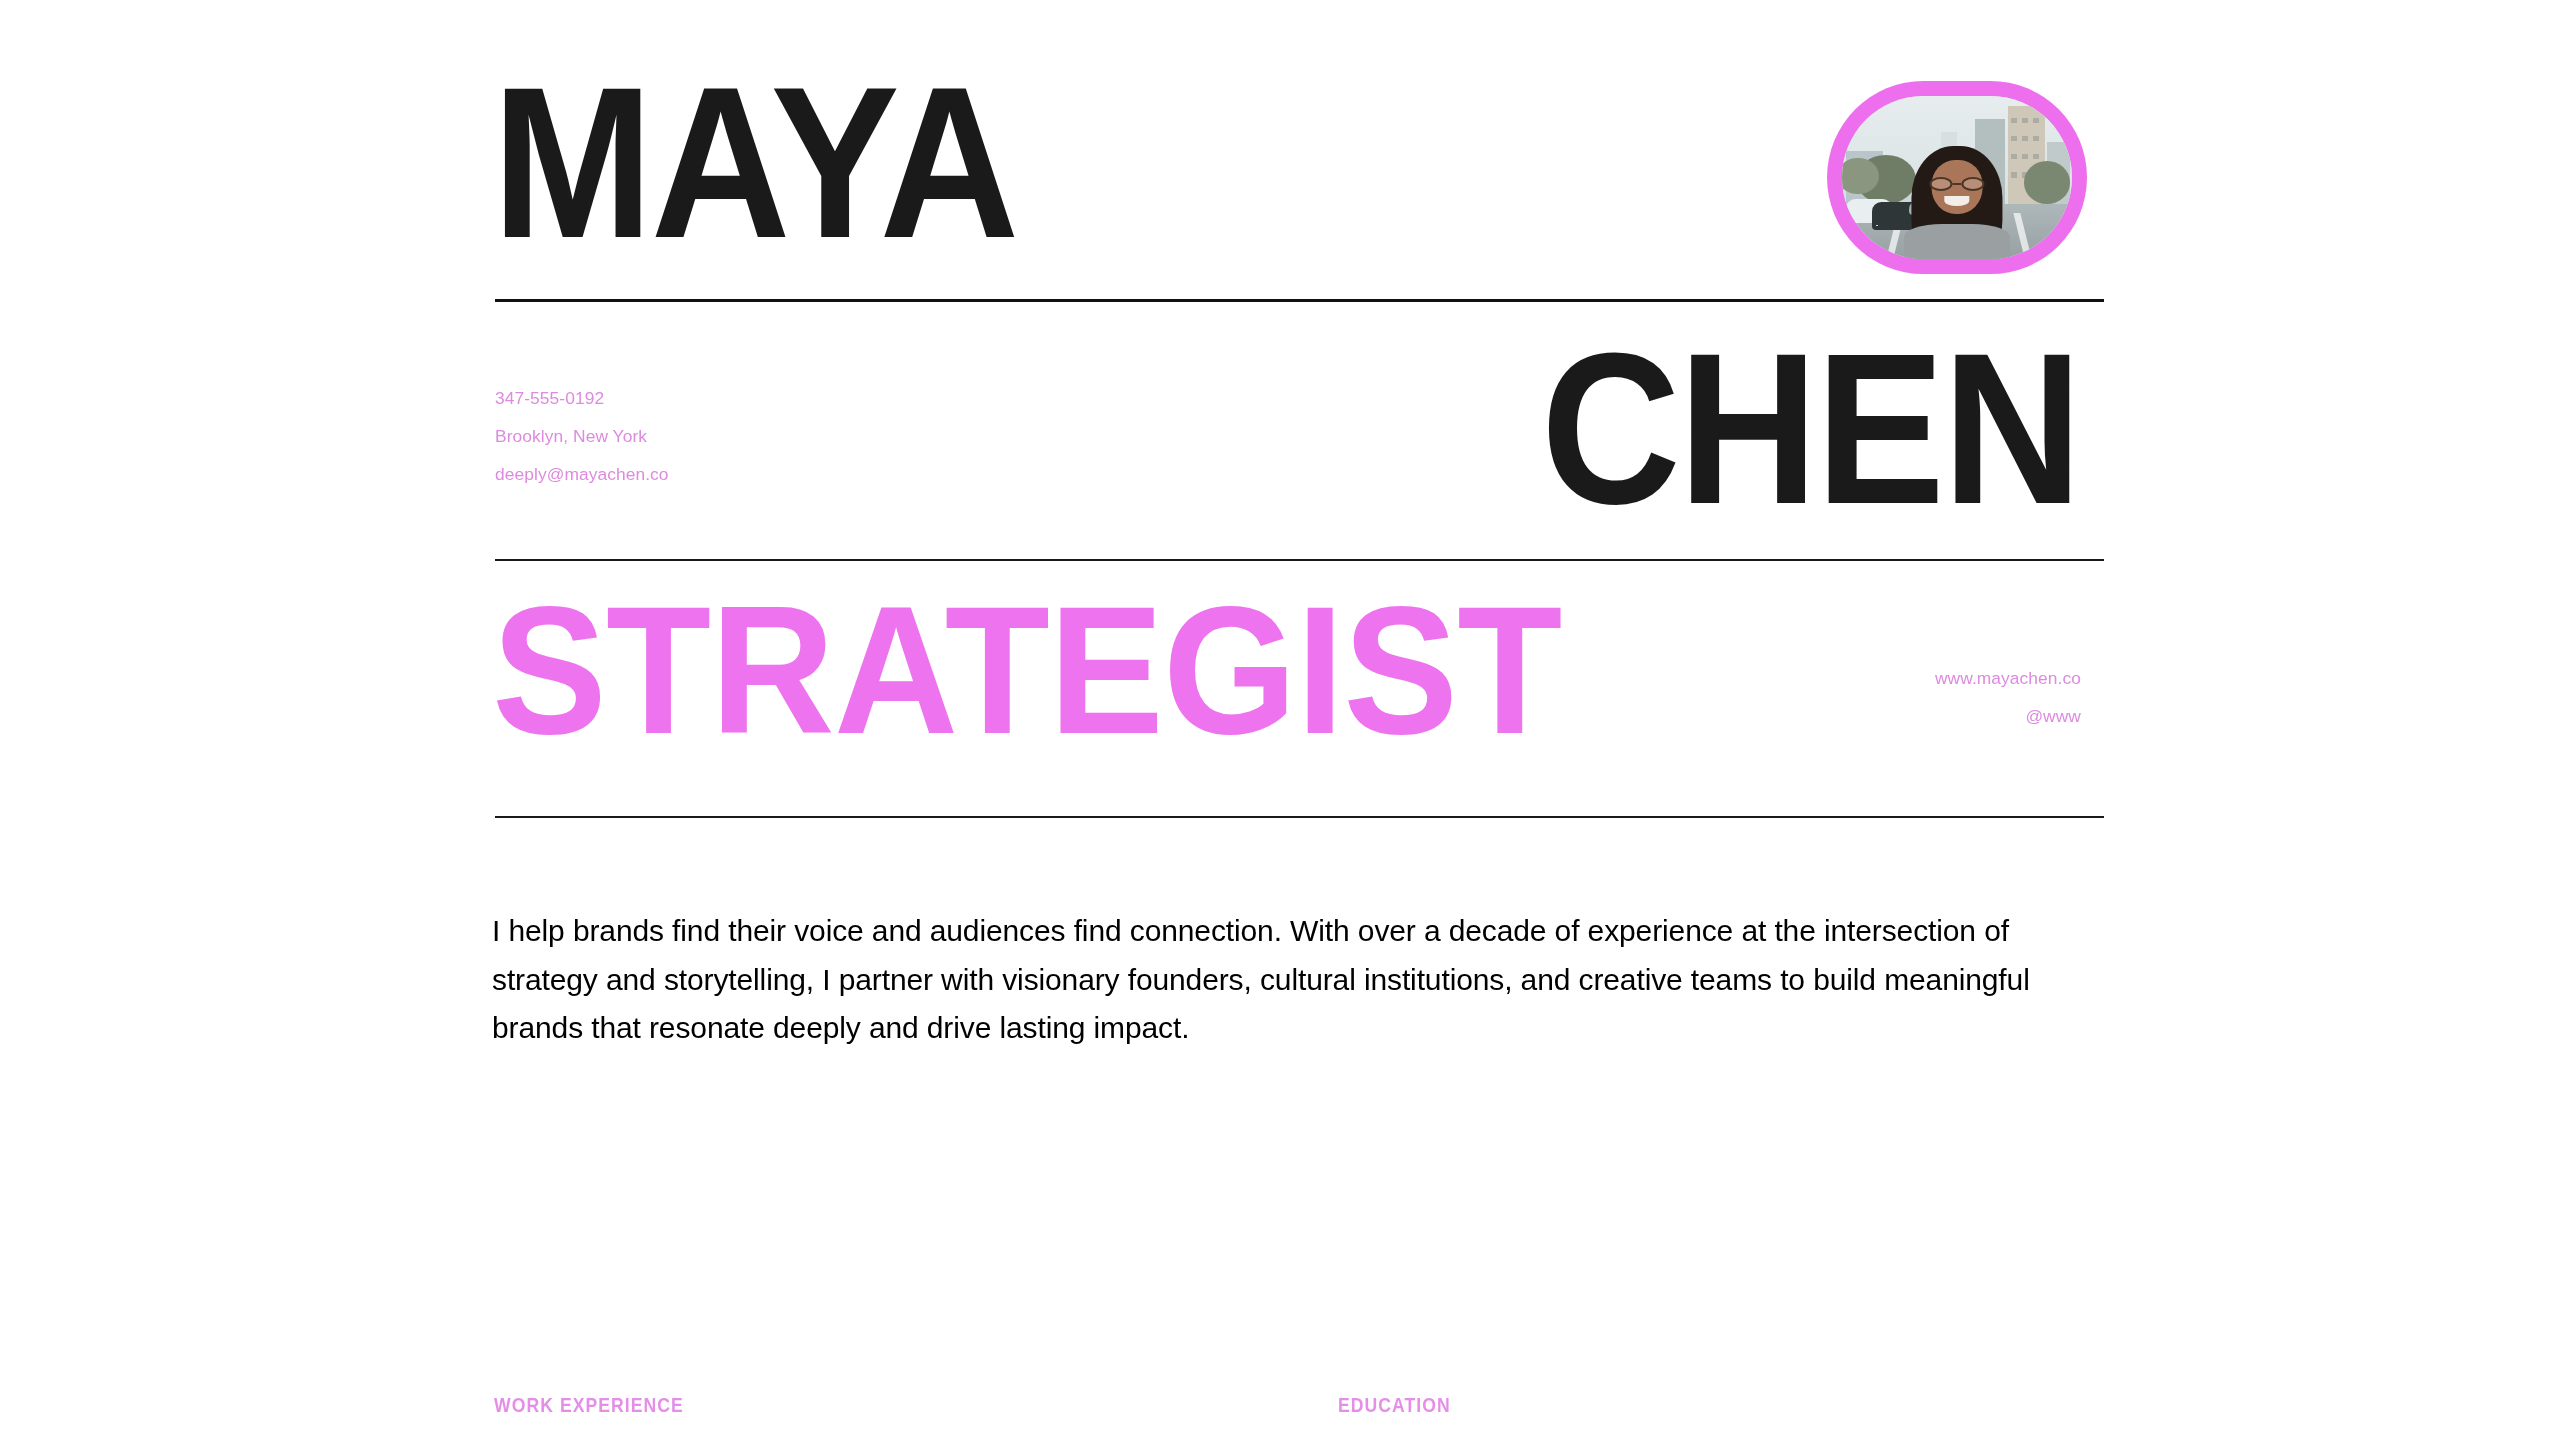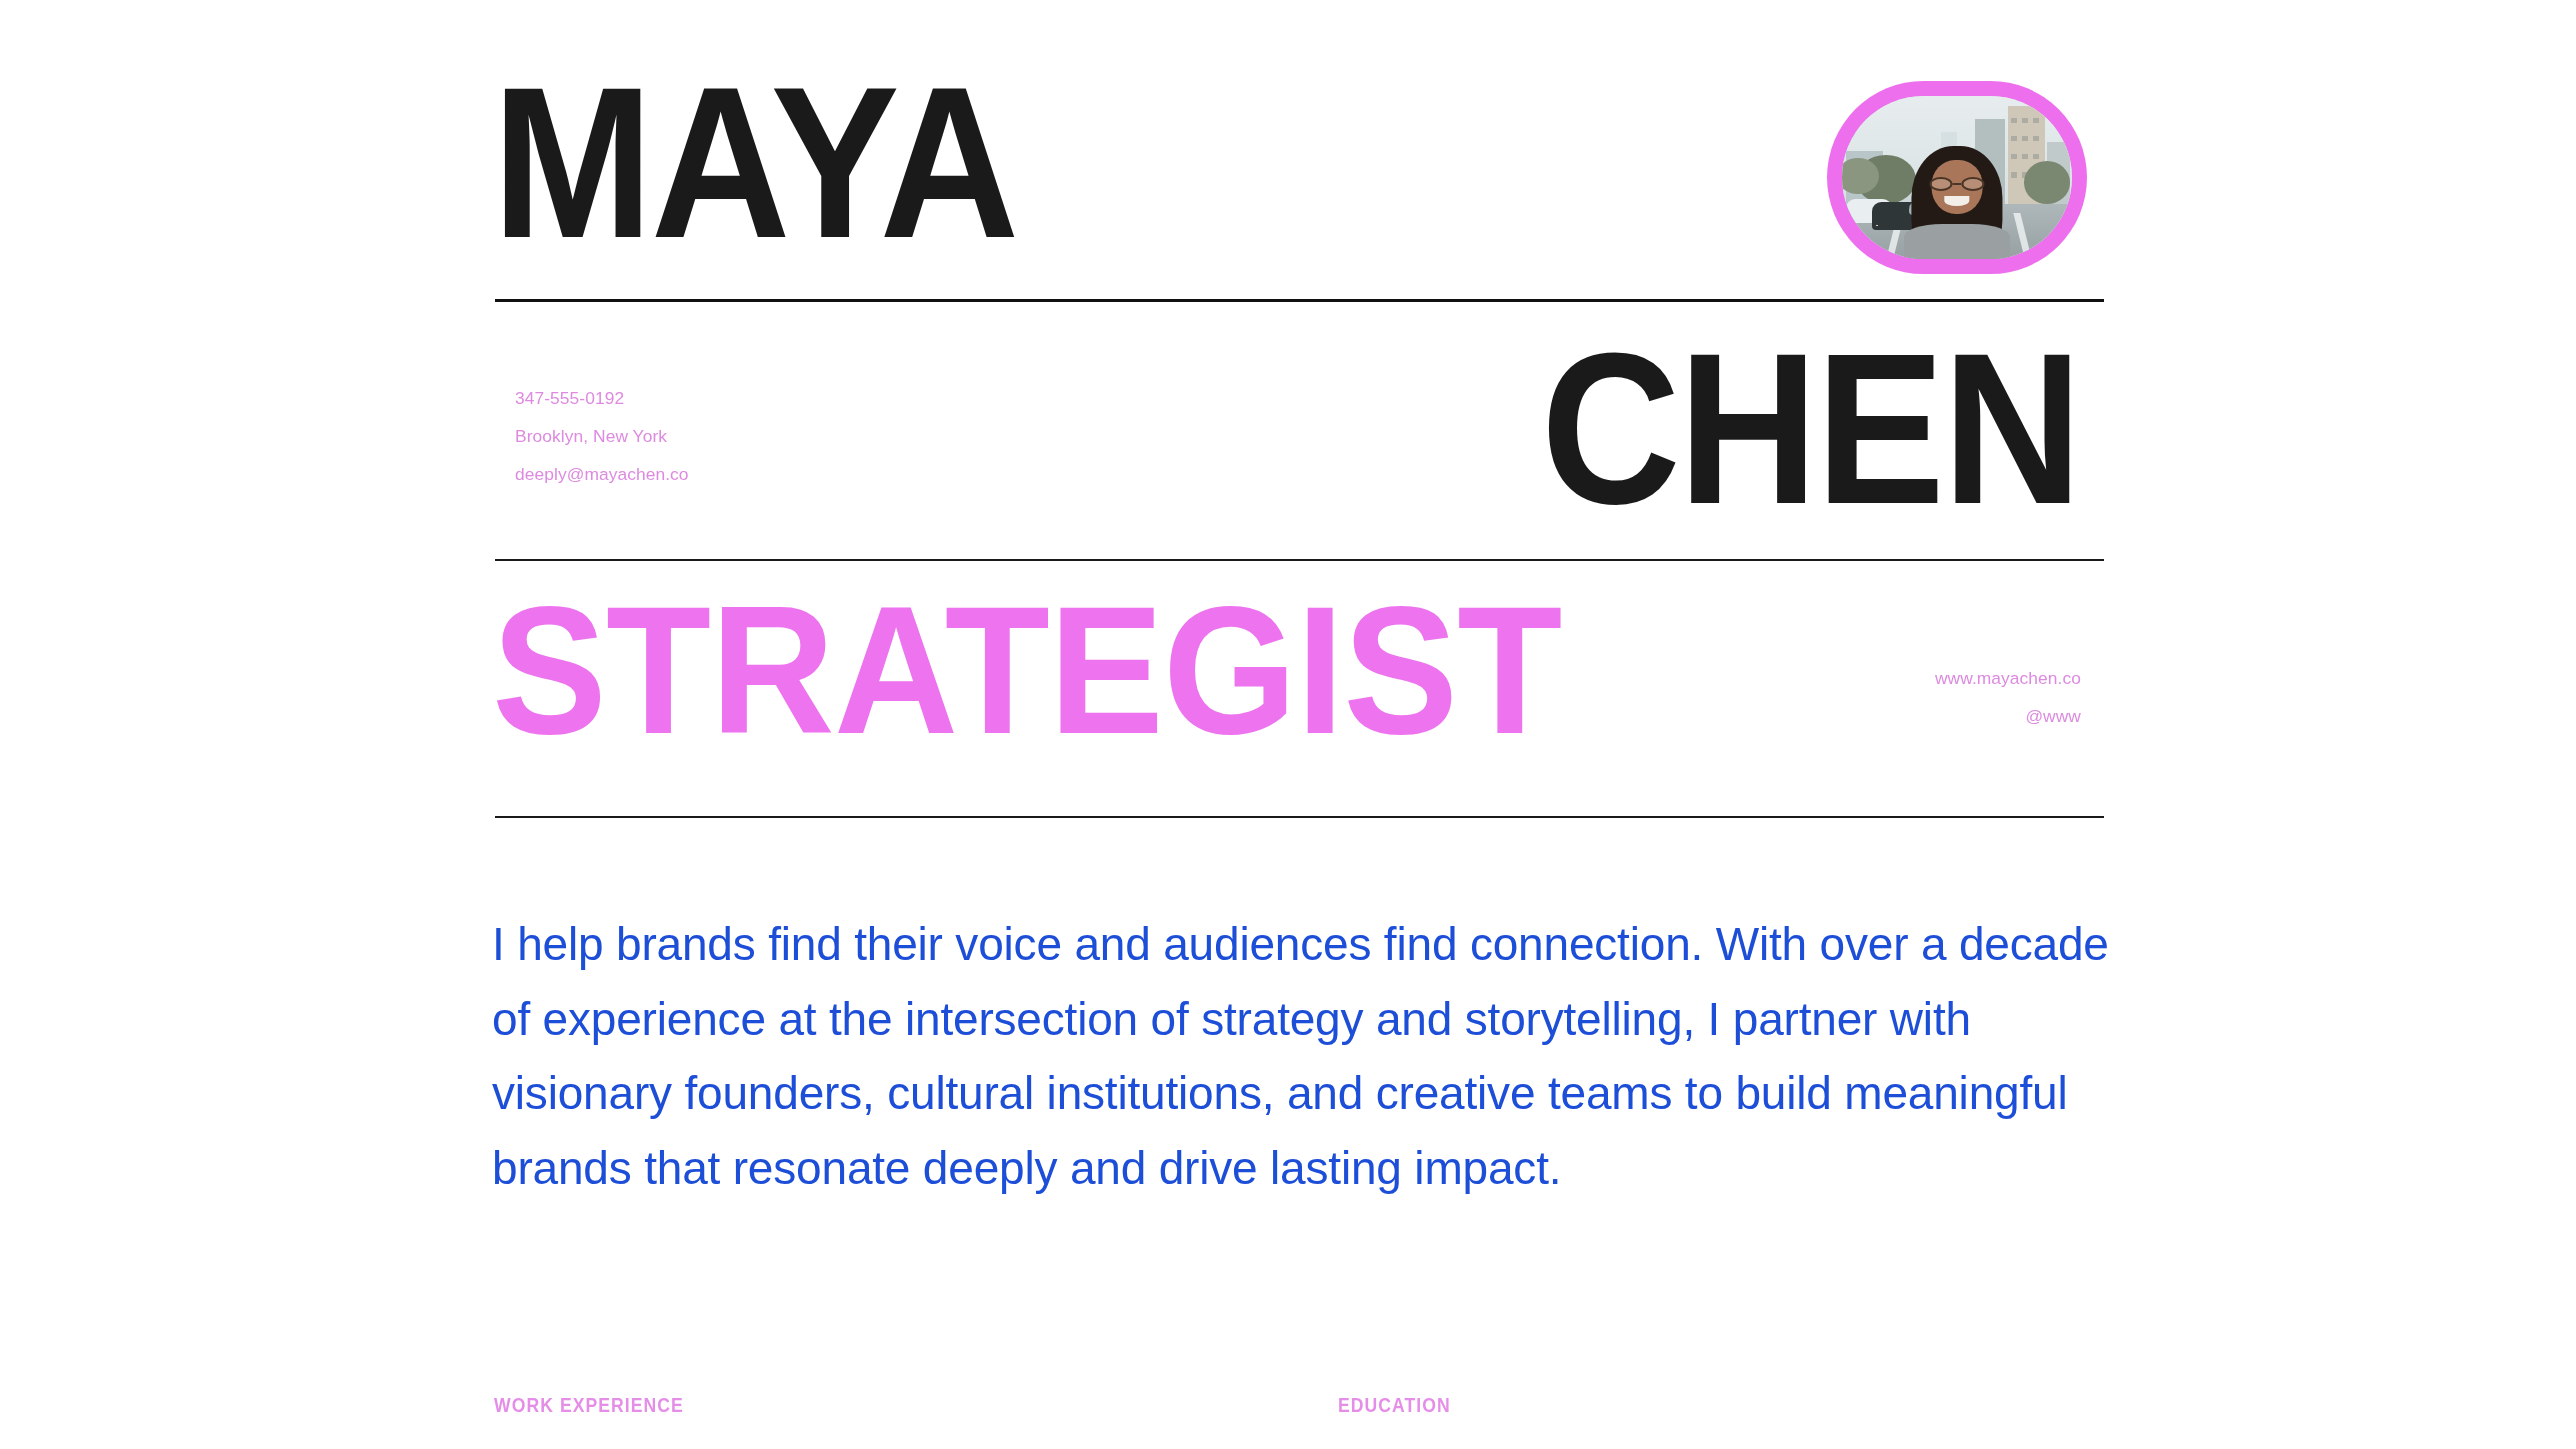--- a/index.html
+++ b/index.html
@@ -142,33 +142,33 @@
   
   .contact {
     position: absolute;
     font-size: 17.4px;
     line-height: 2.18;
     color: #dd8ae0;
     font-weight: 400;
     letter-spacing: 0.004em;
     white-space: nowrap;
   }
-  #contact-block { left: 495px; top: 380px; margin-left: 20px; }
+  #contact-block { left: 495px; top: 380px; }
   #links-block   { right: 495px; top: 660px; text-align: right; }
   .contact div { display: block; }
 
   
   #bio {
     position: absolute;
     left: 492px;
     top: 907px;
     width: 1617px;
-    font-size: 46px;
+    font-size: 30px;
     line-height: 1.62;
-    color: #1d4ed8;
+    color: #000000;
     font-weight: 400;
     letter-spacing: -0.004em;
   }
 
   
   .section-label {
     position: absolute;
     font-size: 20px;
     font-weight: 700;
     letter-spacing: 0.06em;

